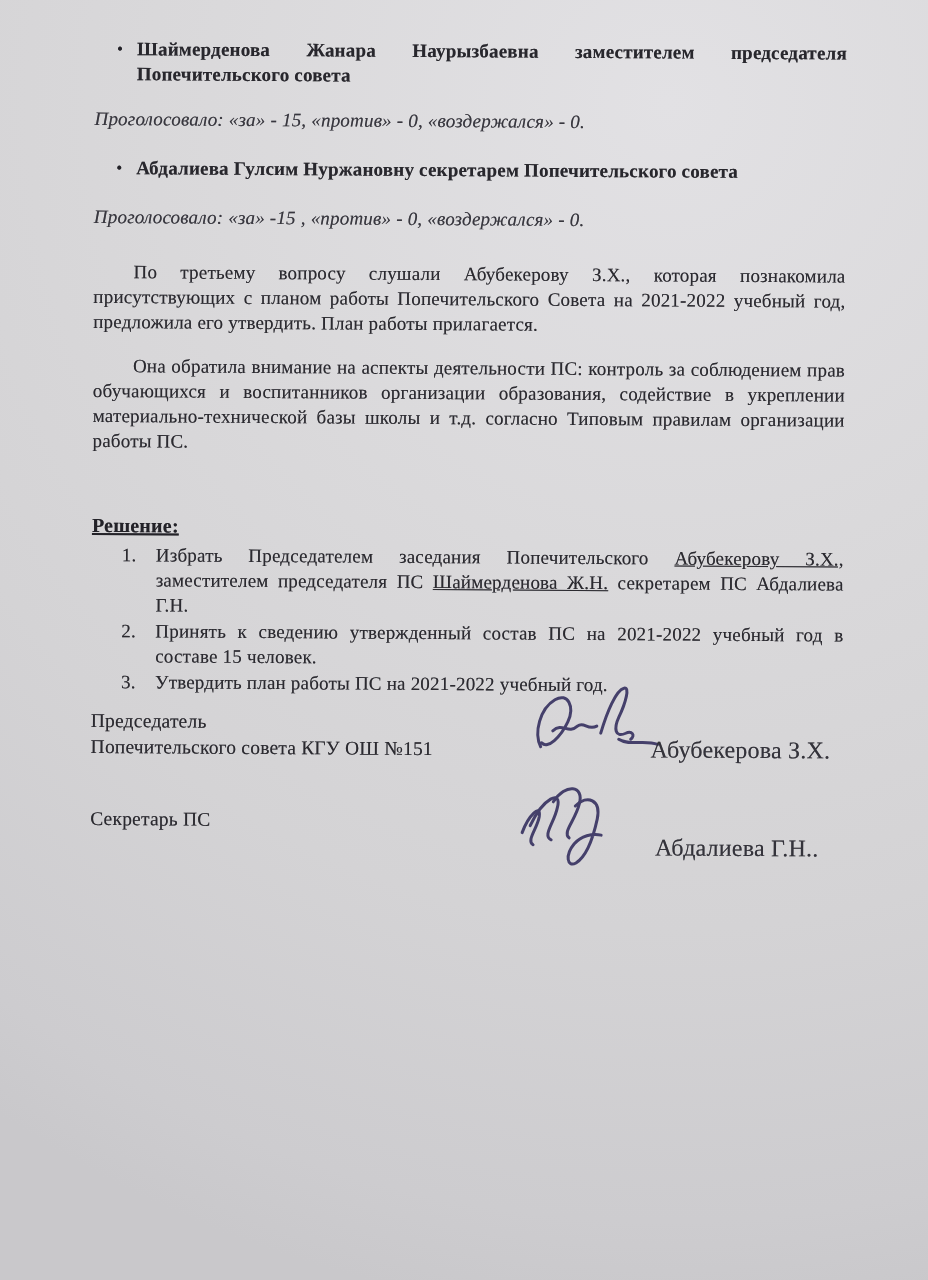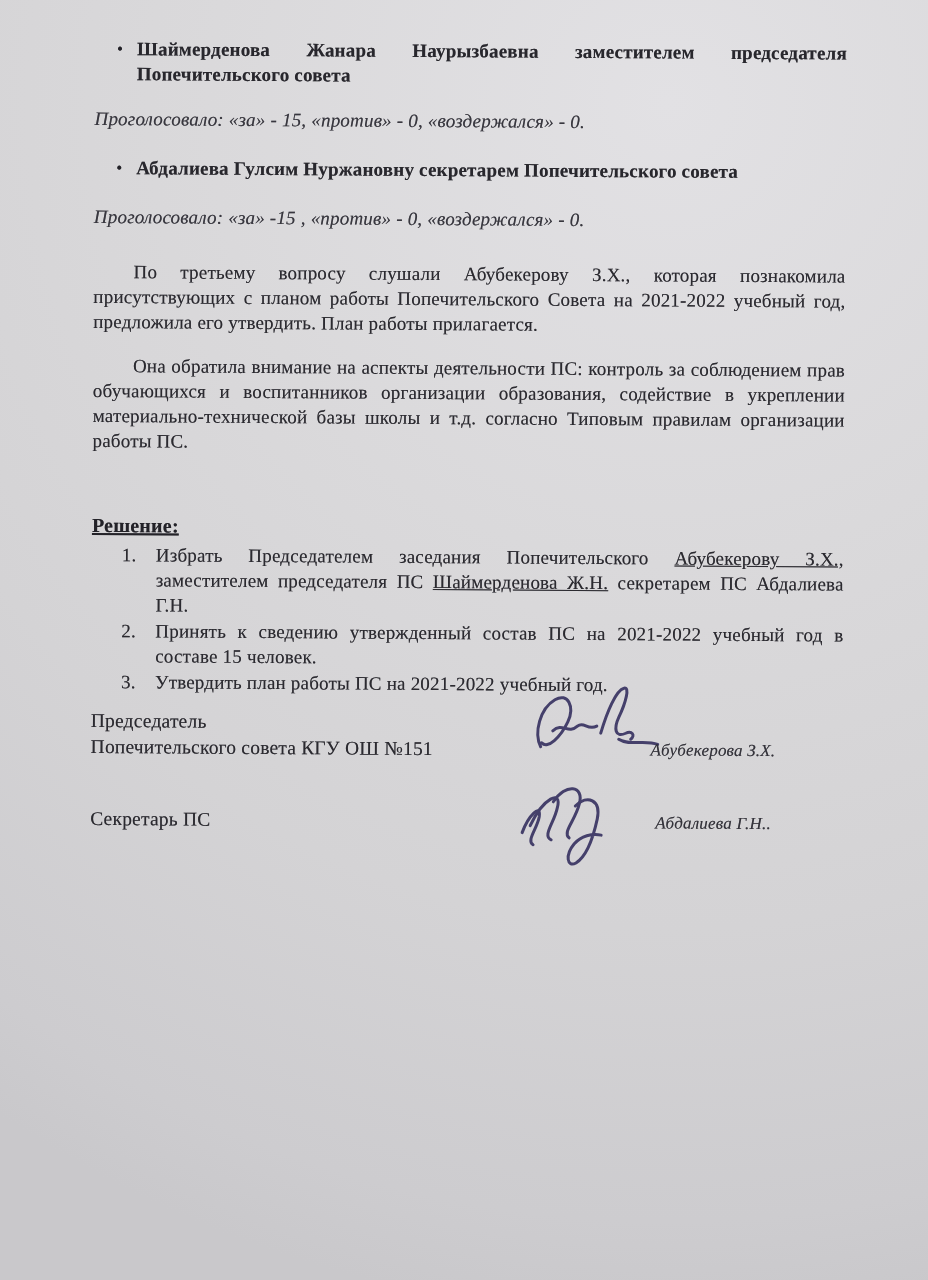--- a/index.html
+++ b/index.html
@@ -92,26 +92,25 @@
   .sig-label{
     position:absolute; left:0;
     font-size:19.5px; color:#2b2a30;
     white-space:nowrap;
   }
   .sig-label.l1{top:32px;text-align:center;}
   .sig-label.l2{top:58px;}
   .sig-label.l3{top:130px;}
   .sig-name{
     position:absolute;
-    font-size:17px; color:#34333b;
+    font-size:24px; color:#34333b;
     white-space:nowrap;
-    font-style:italic;
   }
   .sig-name.n1{left:560px; top:58px;}
-  .sig-name.n2{left:565px; top:131px;}
+  .sig-name.n2{left:565px; top:156px;}
   .sig-ink{position:absolute;}
   .sig-ink.s1{left:440px; top:2px;}
   .sig-ink.s2{left:426px; top:92px;}
   .sig-ink path{
     fill:none;
     stroke:#45406b;
     stroke-width:3;
     stroke-linecap:round;
     stroke-linejoin:round;
   }

